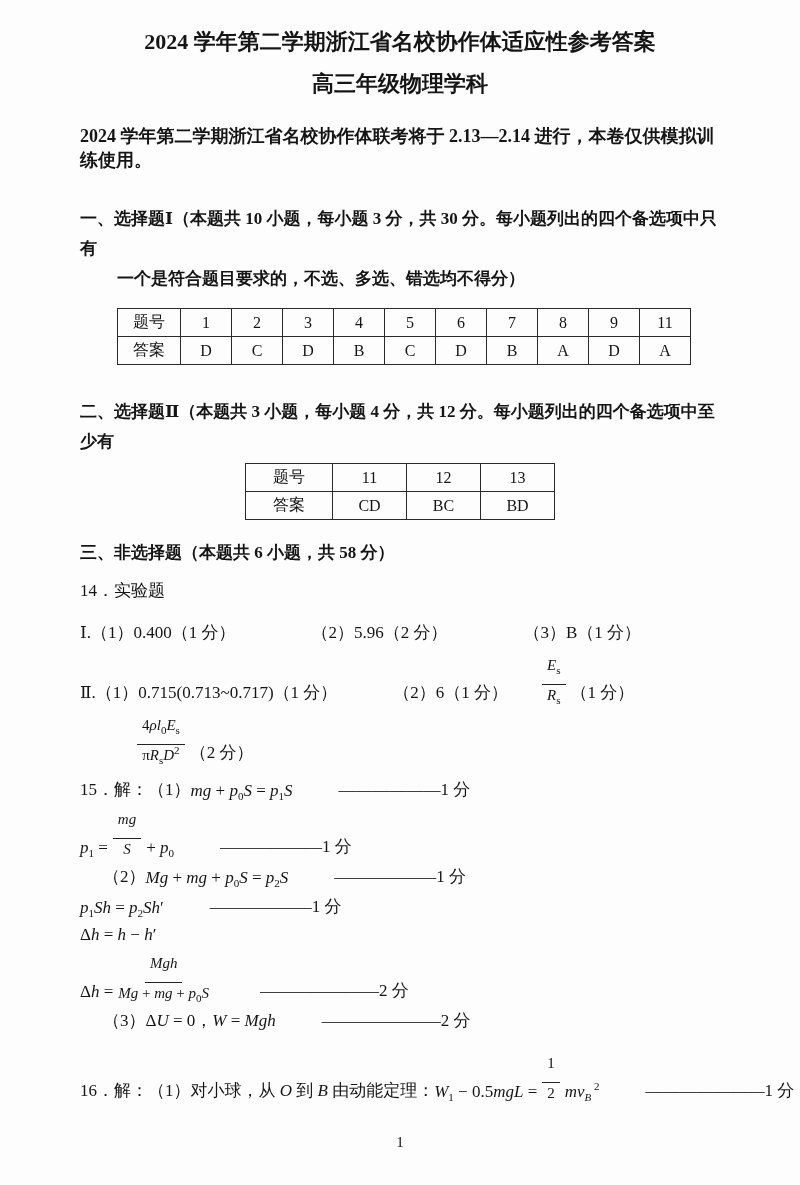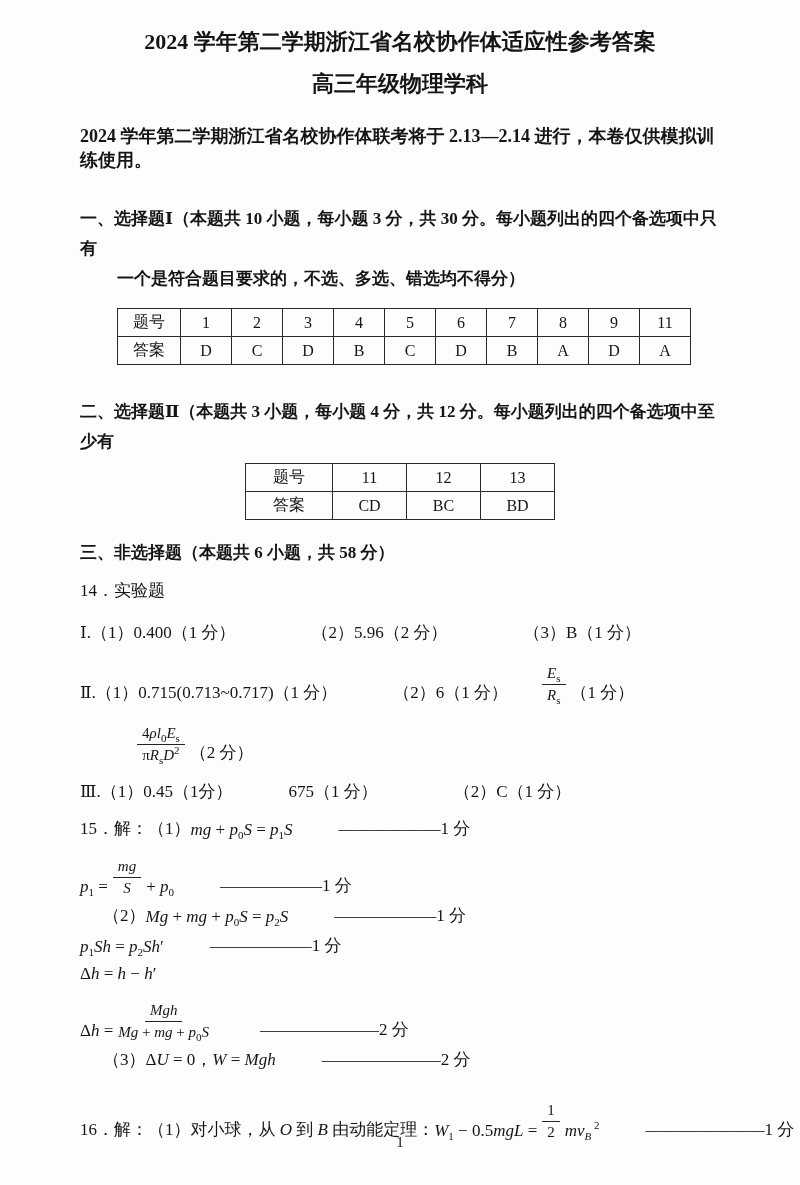--- a/index.html
+++ b/index.html
@@ -49,21 +49,21 @@
   .m0{margin-top:10px;min-height:29px;}
   .tall{min-height:50px;}
   .indent1{padding-left:23px;}
   i{font-style:italic;}
   sub{font-size:11px;line-height:0;}
   sup{font-size:11px;line-height:0;}
   .frac{
     display:inline-flex;flex-direction:column;align-items:center;
     vertical-align:middle;margin:0 5px;font-size:15px;line-height:1.2;
   }
-  .frac .fnum{padding:0 5px 2px 5px;border-bottom:1.5px solid #222;}
+  .frac .fnum{padding:0 5px 10px 5px;border-bottom:1.5px solid #222;}
   .frac .fden{padding-top:1px;}
   .tail{margin-left:46px;}
   .gap-md{margin-left:56px;}
   .gap-lg{margin-left:76px;}
   .gap-sm{margin-left:34px;}
   .q15 .row{margin-top:7px;}
   .footer{
     position:absolute;left:0;right:0;bottom:34px;
     text-align:center;font-size:15px;
   }
@@ -156,25 +156,20 @@
   </div>
 
   <div class="row m0 tall indent1">
     <span class="frac gap-sm">
       <span class="fnum">4<i>ρl</i><sub>0</sub><i>E</i><sub>s</sub></span>
       <span class="fden">π<i>R</i><sub>s</sub><i>D</i><sup>2</sup></span>
     </span>
     <span>（2 分）</span>
   </div>
 
-  <div class="row m0">
-    <span>Ⅲ.（1）0.45（1分）</span>
-    <span class="gap-md">675（1 分）</span>
-    <span class="gap-lg">（2）C（1 分）</span>
-  </div>
 
   <div class="q15" style="margin-top:14px;">
     <div class="row">
       <span>15．解：（1）</span>
       <span><i>mg</i> + <i>p</i><sub>0</sub><i>S</i> = <i>p</i><sub>1</sub><i>S</i></span>
       <span class="tail">——————1 分</span>
     </div>
     <div class="row tall">
       <span><i>p</i><sub>1</sub> = </span>
       <span class="frac">

